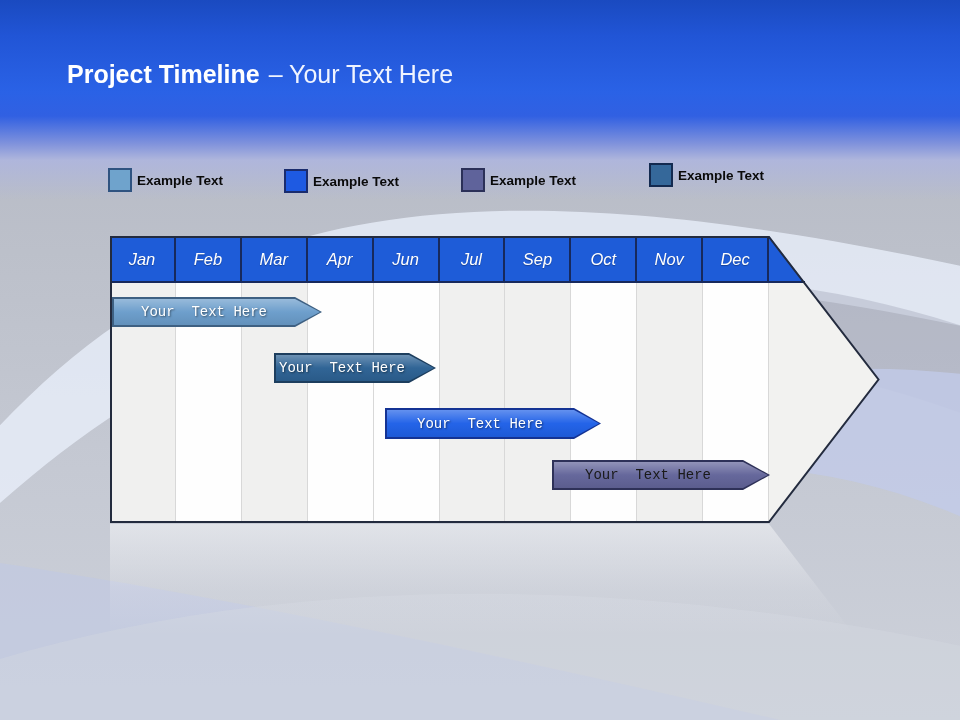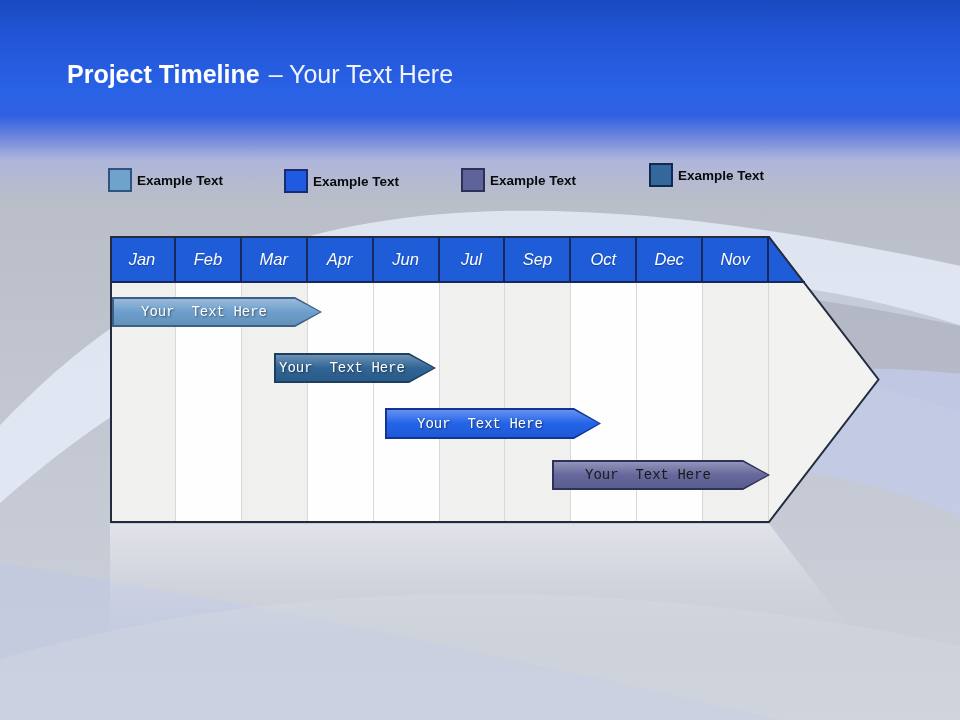--- a/index.html
+++ b/index.html
@@ -146,26 +146,26 @@
         <div class="tl-body"></div>
       </div>
       <div class="tl-col odd">
         <div class="tl-month">Sep</div>
         <div class="tl-body"></div>
       </div>
       <div class="tl-col even">
         <div class="tl-month">Oct</div>
         <div class="tl-body"></div>
       </div>
+      <div class="tl-col odd">
+        <div class="tl-month">Nov</div>
+        <div class="tl-body"></div>
+      </div>
       <div class="tl-col even">
         <div class="tl-month">Dec</div>
-        <div class="tl-body"></div>
-      </div>
-      <div class="tl-col odd">
-        <div class="tl-month">Nov</div>
         <div class="tl-body"></div>
       </div>
     </div>
 </div>
 
 <svg class="tl-outline" viewBox="0 0 770 287" aria-hidden="true">
   <line x1="0" y1="46" x2="695" y2="46" stroke="#17295C" stroke-width="2"></line>
   <path d="M1,1 L659,1 L768.5,143.5 L659,286 L1,286 Z" fill="none" stroke="#232B3E" stroke-width="2"></path>
 </svg>
 

